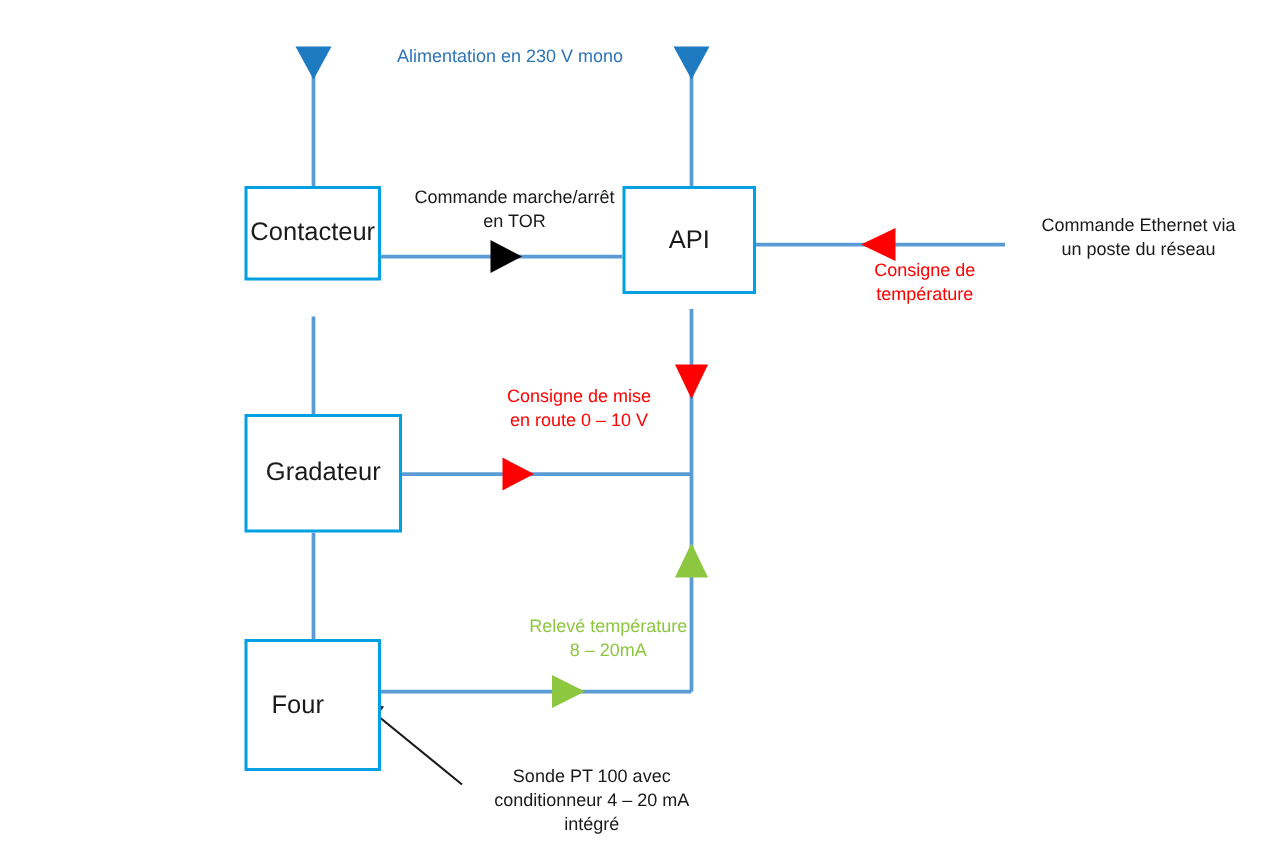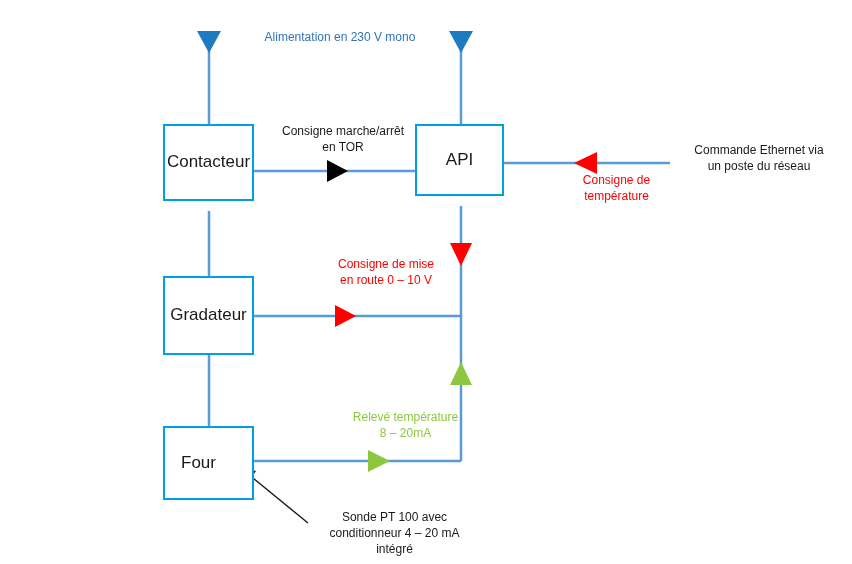--- a/index.html
+++ b/index.html
@@ -86,39 +86,39 @@
     <line x1="237" y1="461" x2="461" y2="461" stroke="#5B9BD5" stroke-width="2.5"></line>
     <polygon points="368,450 368,472 390,461" fill="#8DC63F"></polygon>
 
     <circle cx="237" cy="461" r="5" fill="#000000"></circle>
 
     <line x1="308" y1="523" x2="243" y2="470" stroke="#1a1a1a" stroke-width="1.4"></line>
     <polygon points="239,467 256,471 249,481" fill="#1a1a1a"></polygon>
 
   </svg>
 
-  <div class="node-box" style="left:163px; top:124px; width:91px; height:77px;">
+  <div class="node-box" style="left:163px; top:124px; width:91px; height:63px;">
     <span class="node-label">Contacteur</span>
   </div>
 
   <div class="node-box" style="left:415px; top:124px; width:89px; height:72px;">
     <span class="node-label">API</span>
   </div>
 
-  <div class="node-box" style="left:163px; top:276px; width:91px; height:79px;">
+  <div class="node-box" style="left:163px; top:276px; width:105px; height:79px;">
     <span class="node-label">Gradateur</span>
   </div>
 
-  <div class="node-box" style="left:163px; top:426px; width:91px; height:74px;">
+  <div class="node-box" style="left:163px; top:426px; width:91px; height:88px;">
     <span class="node-label" style="margin-right:20px;">Four</span>
   </div>
 
   <div class="edge-label lbl-blue" style="left:250px; top:29px; width:180px;">Alimentation en 230 V mono</div>
 
-  <div class="edge-label lbl-black" style="left:263px; top:123px; width:160px;">Consigne marche/arrêt
+  <div class="edge-label lbl-black" style="left:263px; top:123px; width:160px;">Commande marche/arrêt
 en TOR</div>
 
   <div class="edge-label lbl-black" style="left:676px; top:142px; width:166px;">Commande Ethernet via
 un poste du réseau</div>
 
   <div class="edge-label lbl-red" style="left:554px; top:172px; width:125px;">Consigne de
 température</div>
 
   <div class="edge-label lbl-red" style="left:320px; top:256px; width:132px;">Consigne de mise
 en route 0 – 10 V</div>

